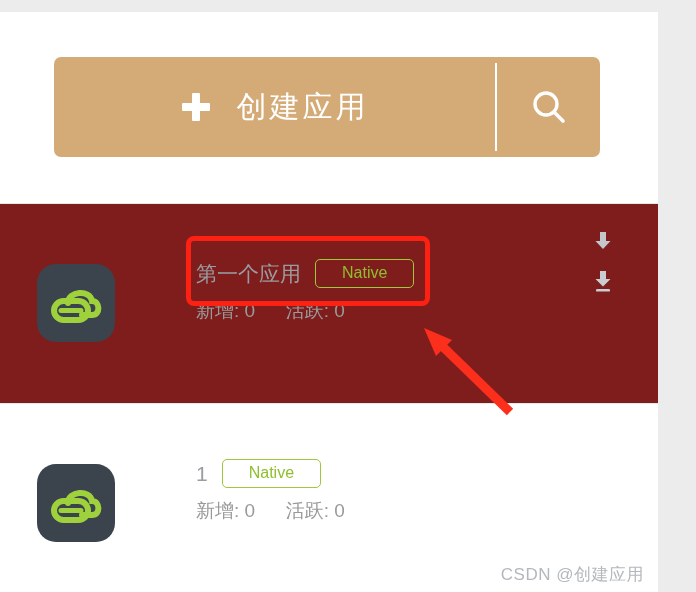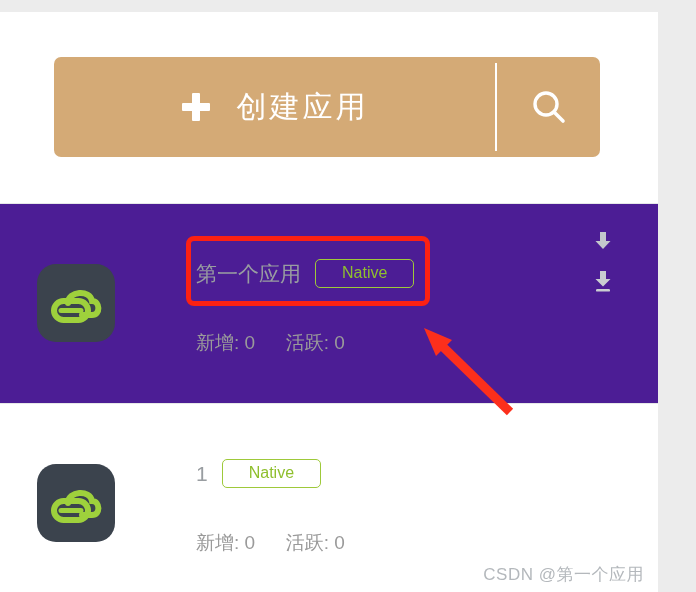--- a/index.html
+++ b/index.html
@@ -119,21 +119,21 @@
     width: 658px;
   }
   .app-row {
     position: relative;
     height: 200px;
     box-sizing: border-box;
     border-bottom: 1px solid #e6e8e8;
     background: #ffffff;
   }
   .app-row.highlighted {
-    background: #4c1d95;
+    background: #7f1d1d;
   }
   .app-icon {
     position: absolute;
     left: 37px;
     top: 60px;
     width: 78px;
     height: 78px;
     background: #3b434d;
     border-radius: 19px;
   }
@@ -165,21 +165,21 @@
     display: inline-block;
     border: 1px solid #9ec93a;
     color: #8fbf2e;
     border-radius: 5px;
     font-size: 16px;
     line-height: 1;
     padding: 5px 26px 6px;
     white-space: nowrap;
   }
   .stats {
-    margin-top: 43px;
+    margin-top: 11px;
     font-size: 19px;
     color: #9a9a9a;
     line-height: 1;
     white-space: nowrap;
   }
   .stats .gap { display: inline-block; width: 20px; }
 
   .row-actions {
     position: absolute;
     right: 42px;
@@ -306,21 +306,21 @@
           <span>0</span>
           <span class="gap"></span>
           <span>活跃:</span>
           <span>0</span>
         </div>
       </div>
     </div>
 
   </div>
 
-  <div class="watermark">CSDN @第一个应用</div>
+  <div class="watermark">CSDN @创建应用</div>
 </div>
 
 <div class="gutter"></div>
 
 <div class="annotation-layer">
   <div class="highlight-box"></div>
   <svg width="696" height="592" style="position:absolute;left:0;top:0;">
     <g>
       <line x1="510" y1="412" x2="437" y2="341" stroke="#fc2f1c" stroke-width="9" stroke-linecap="butt"></line>
       <polygon points="424,328 452,340 436,356" fill="#fc2f1c"></polygon>

